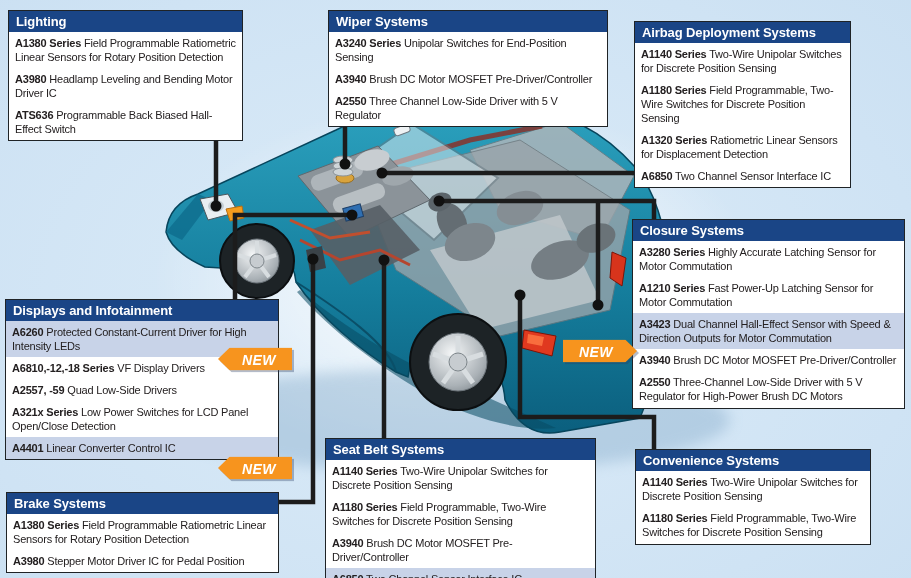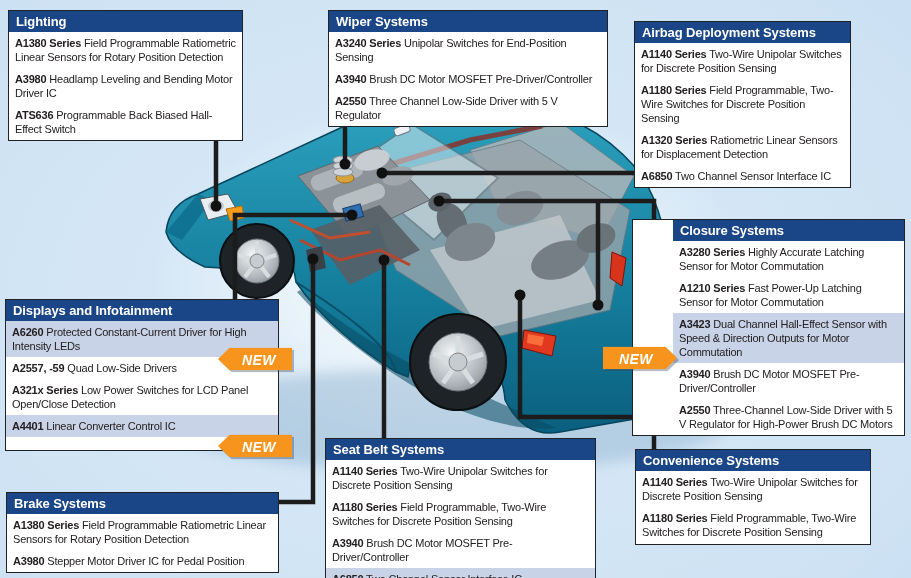--- a/index.html
+++ b/index.html
@@ -37,21 +37,21 @@
   .badge.r i{clip-path:polygon(0% 50%, 16% 0%, 100% 0%, 100% 100%, 16% 100%); padding-left:8px;}
   .badge.l{left:-70px;}
   .badge.l i{clip-path:polygon(0% 0%, 84% 0%, 100% 50%, 84% 100%, 0% 100%); padding-right:8px;}
   
   #p-lighting   {left:8px;   top:10px;  width:235px; min-height:97px;}
   #p-wiper      {left:320px; top:10px;  width:280px; min-height:98px;margin-left:8px;}
   #p-airbag     {left:634px; top:8px;   width:217px; min-height:150px;margin-top:13px;}
   #p-displays   {left:5px;   top:299px; width:274px; min-height:152px;}
   #p-brake      {left:6px;   top:492px; width:273px; min-height:80px;}
   #p-seatbelt   {left:325px; top:438px; width:271px; min-height:134px;}
-  #p-closure    {left:632px; top:219px; width:273px; min-height:190px;padding-left:40px;}
+  #p-closure    {left:632px; top:219px; width:273px; min-height:190px;}
   #p-convenience{left:635px; top:449px; width:236px; min-height:96px;}
 </style>
 </head>
 <body>
 
 <div id="canvas">
 
   <svg id="art" width="911" height="578" viewBox="0 0 911 578">
     <defs>
       <linearGradient id="bodyGrad" x1="0" y1="0" x2="0" y2="1">
@@ -212,20 +212,21 @@
     <div class="item"><span class="code">A1180 Series</span> <span class="desc">Field Programmable, Two-Wire Switches for Discrete Position Sensing</span></div>
     <div class="item"><span class="code">A1320 Series</span> <span class="desc">Ratiometric Linear Sensors for Displacement Detection</span></div>
     <div class="item"><span class="code">A6850</span> <span class="desc">Two Channel Sensor Interface IC</span></div>
   </div>
 
   <div class="panel" id="p-displays">
     <div class="hdr">Displays and Infotainment</div>
     <div class="item hl"><span class="code">A6260</span> <span class="desc">Protected Constant-Current Driver for High Intensity LEDs</span><span class="badge r">
           <i>NEW</i>
         </span></div>
+    <div class="item"><span class="code">A6810,-12,-18 Series</span> <span class="desc">VF Display Drivers</span></div>
     <div class="item"><span class="code">A2557, -59</span> <span class="desc">Quad Low-Side Drivers</span></div>
     <div class="item"><span class="code">A321x Series</span> <span class="desc">Low Power Switches for LCD Panel Open/Close Detection</span></div>
     <div class="item hl"><span class="code">A4401</span> <span class="desc">Linear Converter Control IC</span><span class="badge r">
           <i>NEW</i>
         </span></div>
   </div>
 
   <div class="panel" id="p-brake">
     <div class="hdr">Brake Systems</div>
     <div class="item"><span class="code">A1380 Series</span> <span class="desc">Field Programmable Ratiometric Linear Sensors for Rotary Position Detection</span></div>

